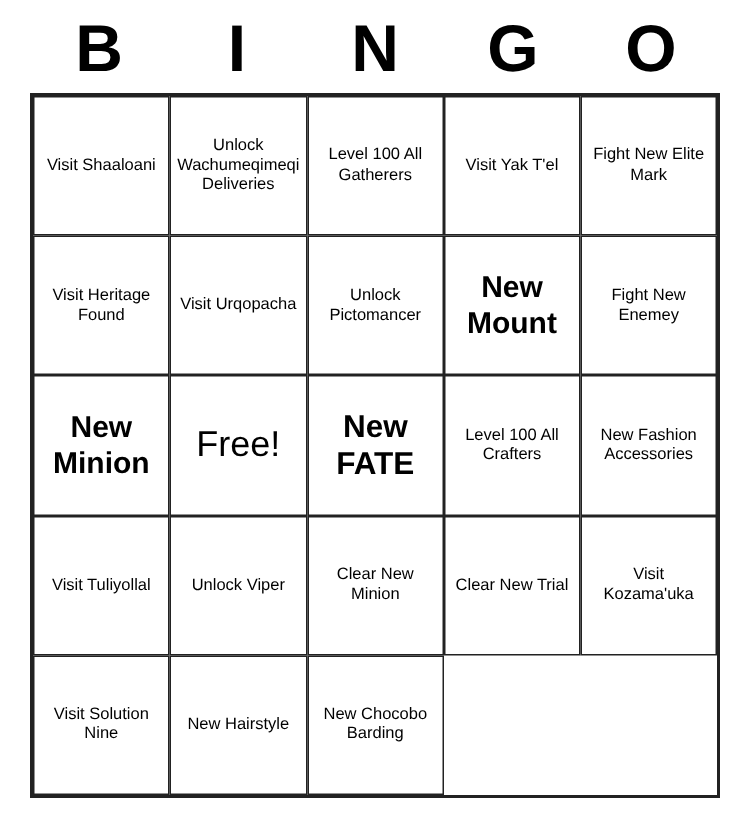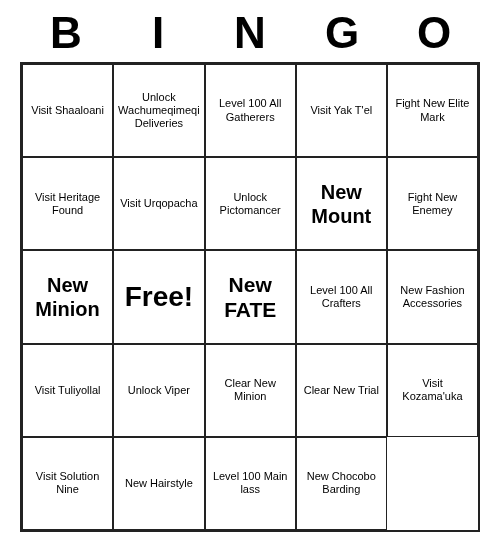--- a/index.html
+++ b/index.html
@@ -50,22 +50,22 @@
     }
     .bingo-cell.large {
       font-size: 20px;
       font-weight: bold;
     }
     .bingo-cell.xlarge {
       font-size: 21px;
       font-weight: bold;
     }
     .bingo-cell.free {
-      font-size: 28px;
-      font-weight: bold;
+      font-size: 24px;
+      font-weight: normal;
     }
   </style>
 </head>
 <body>
 
 <div class="bingo-header">
 <span class="bingo-header-letter">B</span>
     <span class="bingo-header-letter">I</span>
     <span class="bingo-header-letter">N</span>
     <span class="bingo-header-letter">G</span>
@@ -88,15 +88,14 @@
     <div class="bingo-cell xlarge">New FATE</div>
     <div class="bingo-cell normal">Level 100 All Crafters</div>
     <div class="bingo-cell normal">New Fashion Accessories</div>
     <div class="bingo-cell normal">Visit Tuliyollal</div>
     <div class="bingo-cell normal">Unlock Viper</div>
     <div class="bingo-cell normal">Clear New Minion</div>
     <div class="bingo-cell normal">Clear New Trial</div>
     <div class="bingo-cell normal">Visit Kozama'uka</div>
     <div class="bingo-cell normal">Visit Solution Nine</div>
     <div class="bingo-cell normal">New Hairstyle</div>
-    <div class="bingo-cell normal">Level 100 Main lass</div>
     <div class="bingo-cell normal">New Chocobo Barding</div>
   </div>
 
 </body></html>

